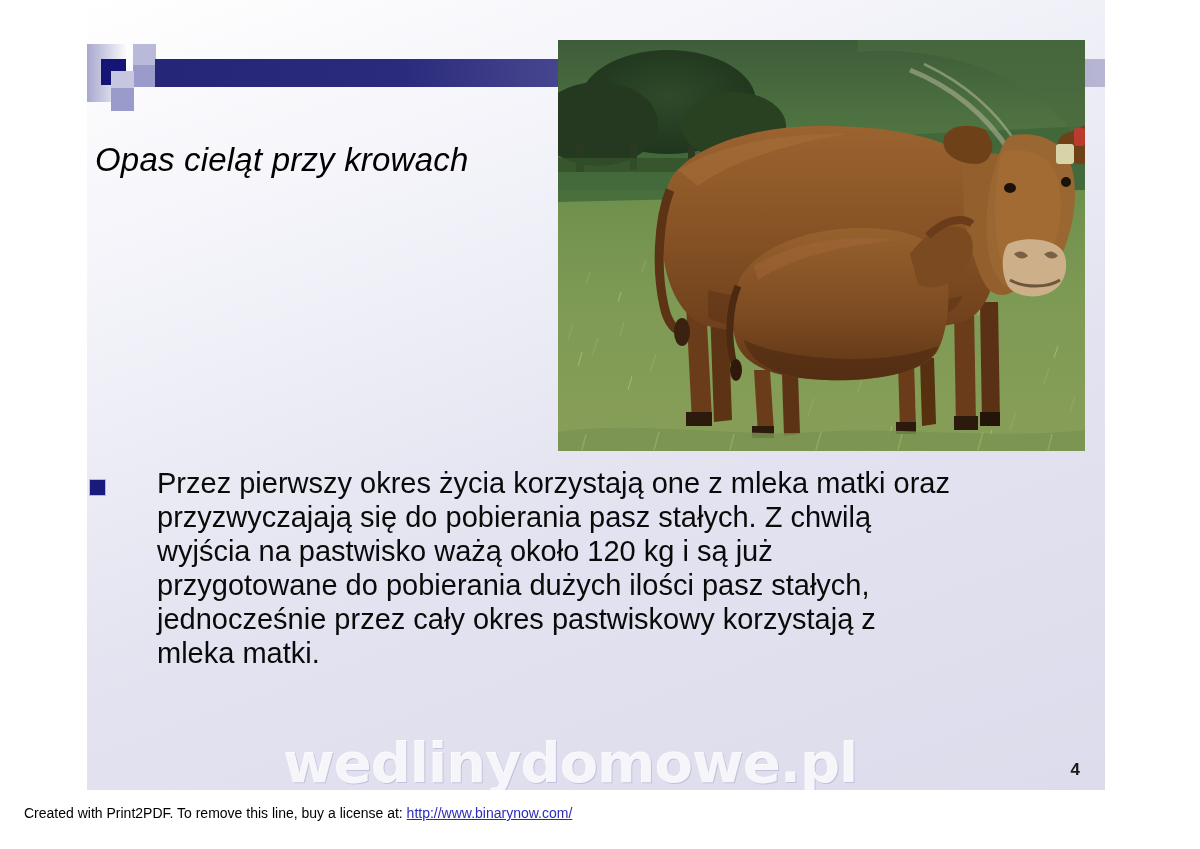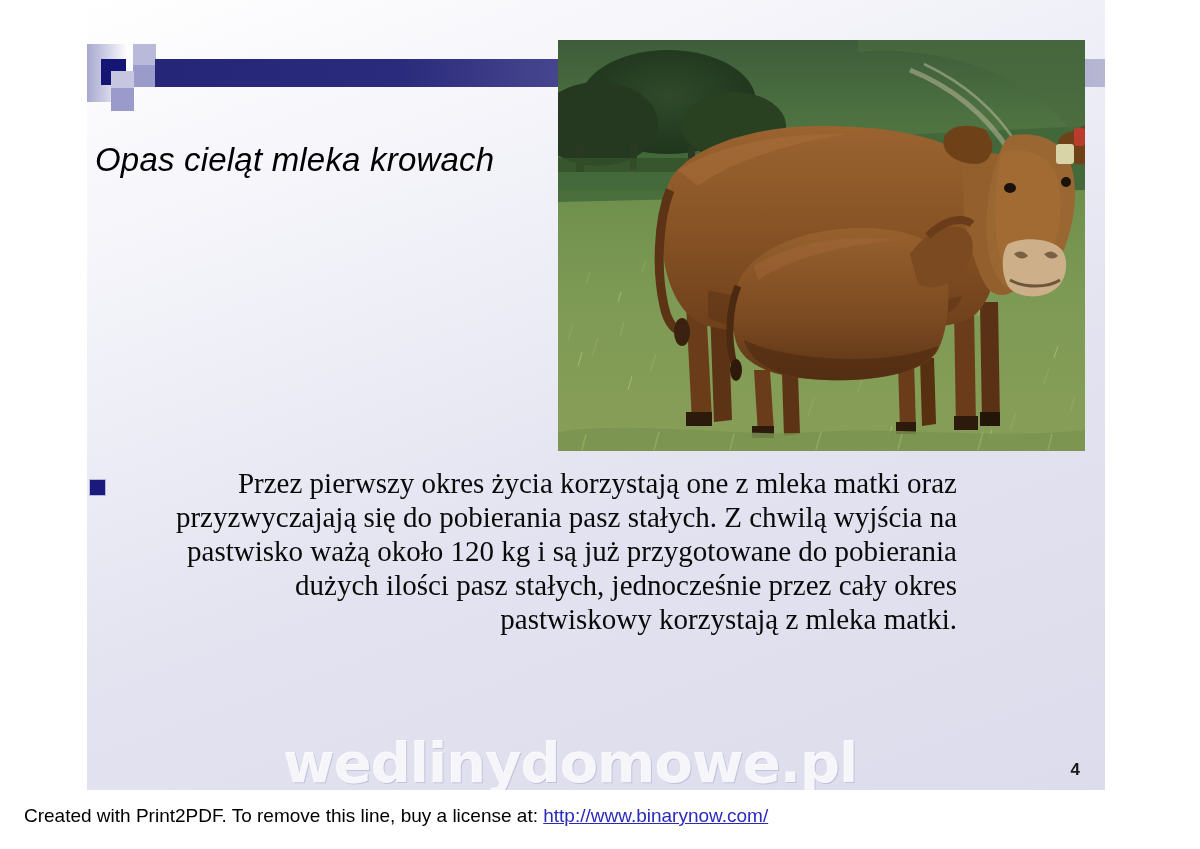--- a/index.html
+++ b/index.html
@@ -135,26 +135,26 @@
     position: absolute;
     left: 3px;
     top: 14px;
     width: 15px;
     height: 15px;
     background: #1a1a7c;
     box-shadow: 0 0 0 1px rgba(140,140,190,0.55);
   }
   .bullet-text {
     display: block;
-    font-family: Liberation Serif, serif;
+    font-family: Liberation Sans, sans-serif;
     font-size: 29px;
     line-height: 34px;
     color: #0a0a0a;
     width: 800px;
-    text-align: right;
+    text-align: left;
   }
 
   
   #watermark {
     position: absolute;
     left: 196px;
     top: 735px;
     width: 800px;
     font-family: "DejaVu Sans", sans-serif;
     font-weight: bold;
@@ -177,21 +177,21 @@
     font-size: 17px;
     color: #1a1a1a;
   }
 
   
   #footer {
     position: absolute;
     left: 24px;
     top: 805px;
     font-family: "Liberation Sans", sans-serif;
-    font-size: 19px;
+    font-size: 14px;
     color: #000000;
     white-space: nowrap;
   }
   #footer a, #footer .footer-link {
     color: #2b2bbb;
     text-decoration: underline;
   }
 </style>
 </head>
 <body>
@@ -201,21 +201,21 @@
   <div id="header-motif">
     <div class="motif-fadeblock"></div>
     <div class="motif-darksq"></div>
     <div class="motif-sq-a"></div>
     <div class="motif-sq-b"></div>
     <div class="motif-sq-c"></div>
     <div class="motif-sq-d"></div>
     <div class="motif-bar"></div>
   </div>
 
-  <div id="slide-title">Opas cieląt mleka krowach</div>
+  <div id="slide-title">Opas cieląt przy krowach</div>
 
   <div id="photo">
     <svg viewBox="0 0 527 411" preserveAspectRatio="none">
       <defs>
         <linearGradient id="skyfield" x1="0" y1="0" x2="0" y2="1">
           <stop offset="0%" stop-color="#3e5c3a"></stop>
           <stop offset="45%" stop-color="#4c7040"></stop>
           <stop offset="100%" stop-color="#5c7f45"></stop>
         </linearGradient>
         <linearGradient id="grassg" x1="0" y1="0" x2="0" y2="1">

